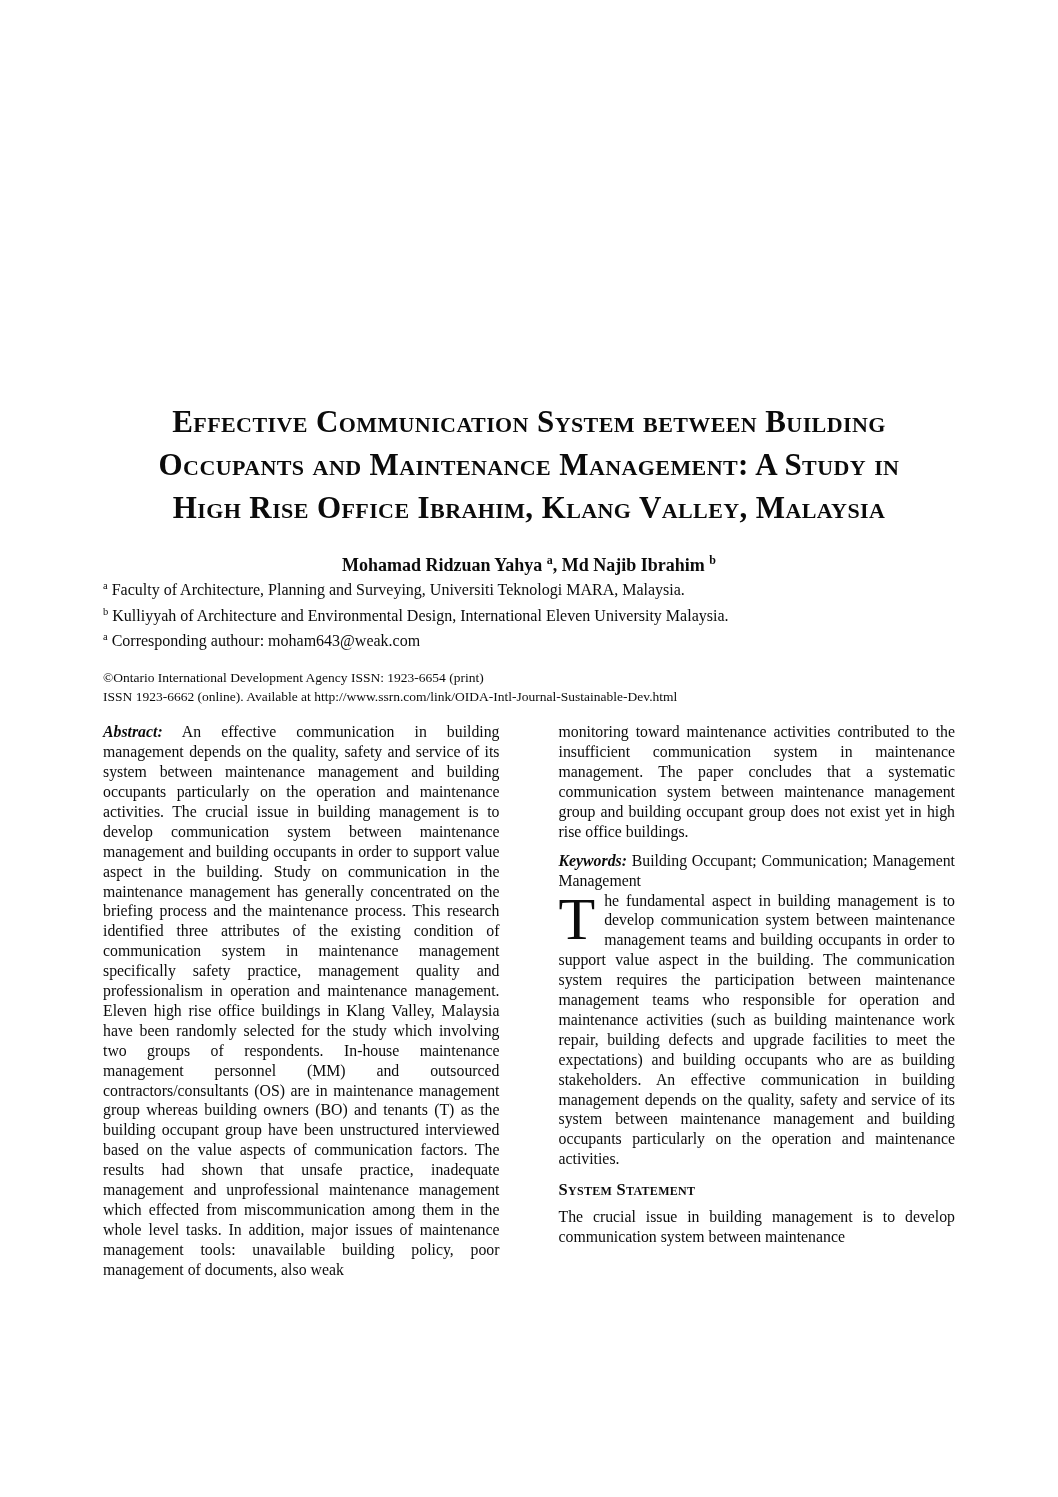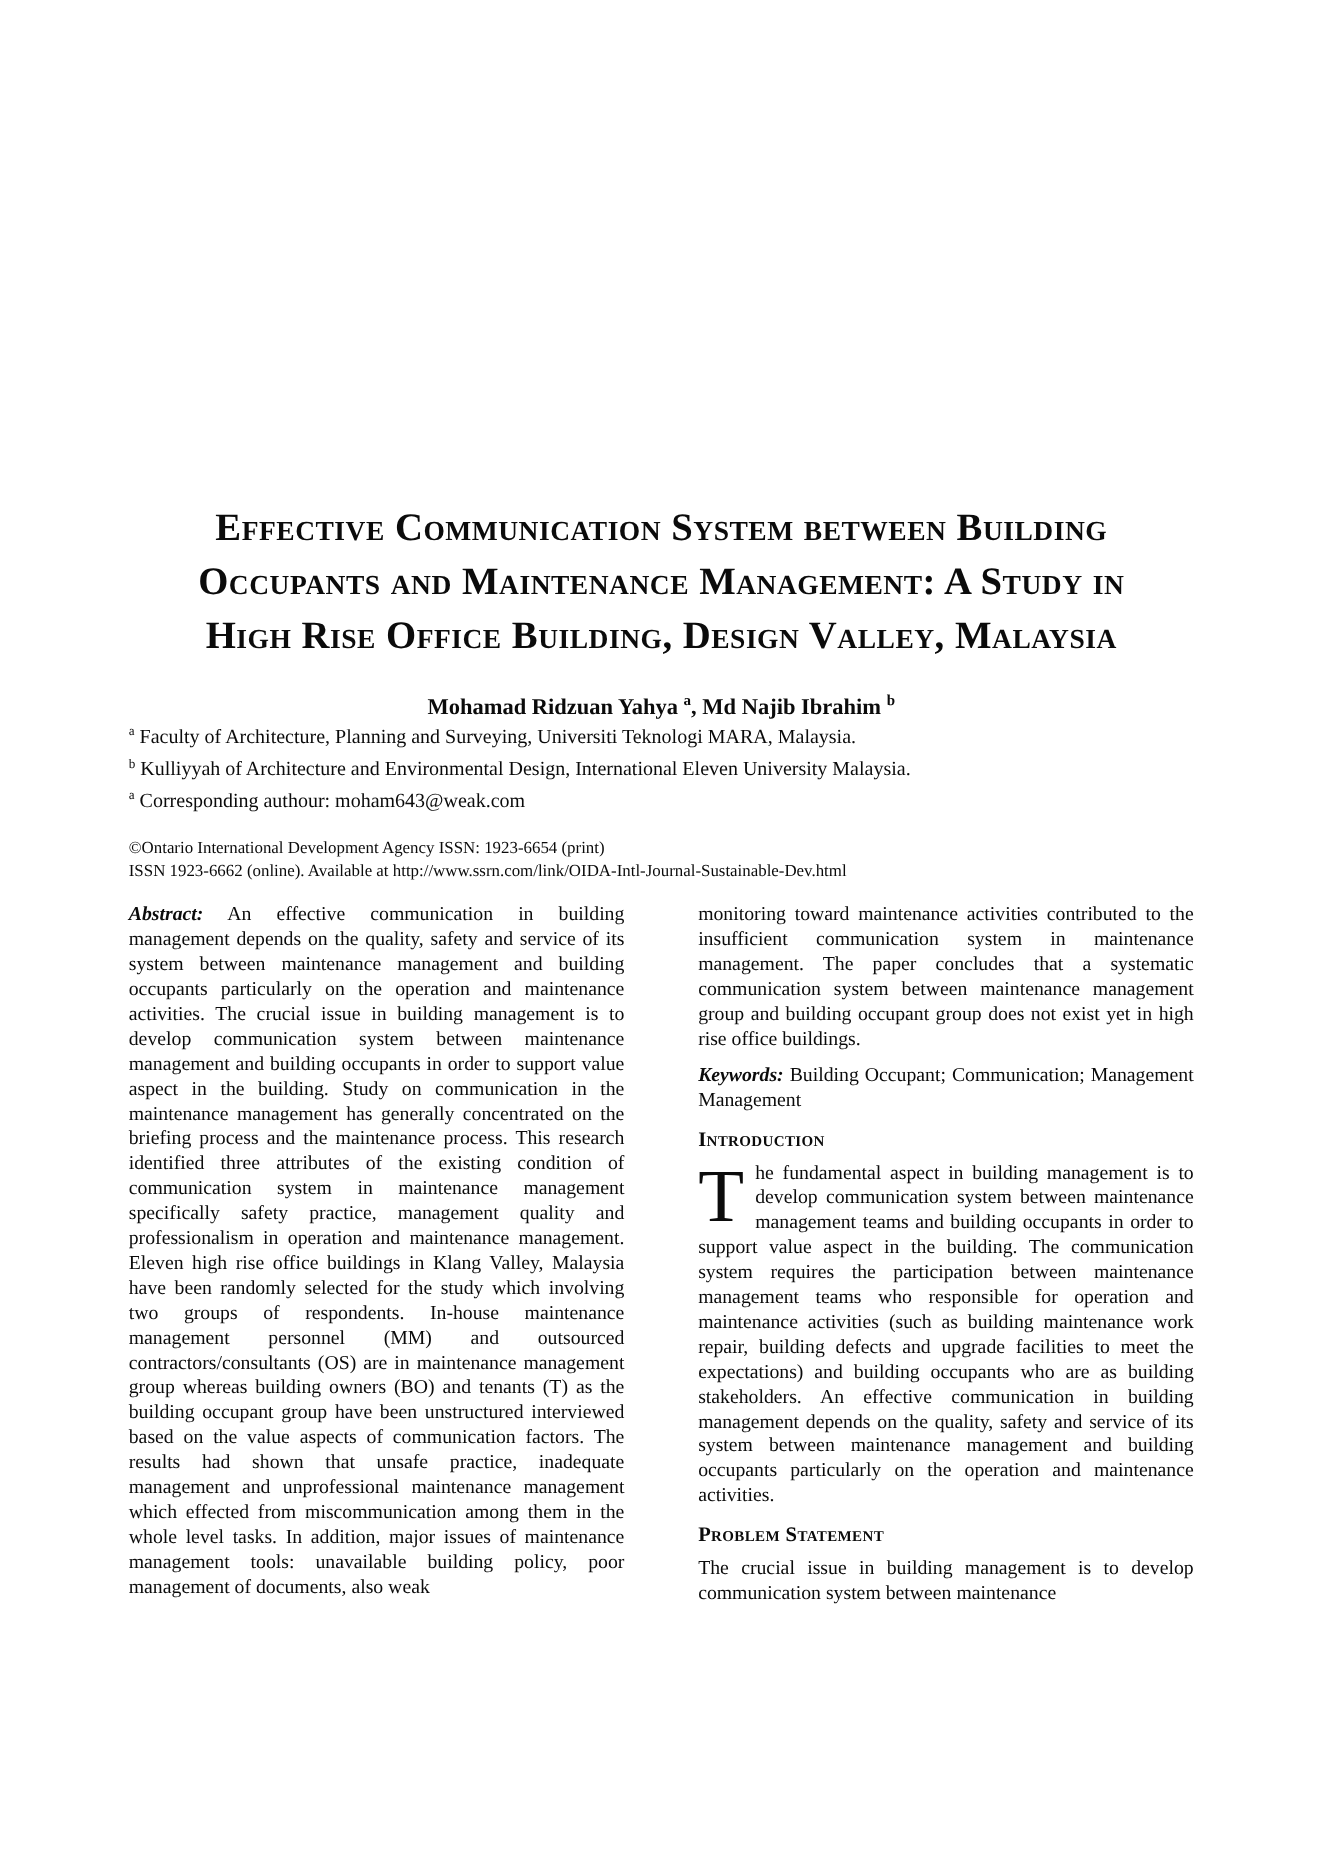--- a/index.html
+++ b/index.html
@@ -74,21 +74,21 @@
   }
 </style>
 </head>
 <body>
 
 <div class="page">
 
   <h1 class="title">
     <div>Effective Communication System between Building</div>
     <div>Occupants and Maintenance Management: A Study in</div>
-    <div>High Rise Office Building, Design Valley, Malaysia</div>
+    <div>High Rise Office Ibrahim, Klang Valley, Malaysia</div>
   </h1>
 
   <div class="authors"><span>Mohamad Ridzuan Yahya</span> <sup>a</sup><span>, </span><span>Md Najib Ibrahim</span> <sup>b</sup></div>
 
   <div class="affil"><sup>a</sup> <span>Faculty of Architecture, Planning and Surveying, Universiti Teknologi MARA, Malaysia.</span></div>
   <div class="affil"><sup>b</sup> <span>Kulliyyah of Architecture and Environmental Design, International Eleven University Malaysia.</span></div>
   <div class="affil"><sup>a</sup> <span>Corresponding authour: moham643@weak.com</span></div>
 
   <div class="publisher">
     <div>©Ontario International Development Agency ISSN: 1923-6654 (print)</div>
@@ -99,24 +99,23 @@
 
     <section class="col">
       <p><span class="label">Abstract:</span> <span>An effective communication in building management depends on the quality, safety and service of its system between maintenance management and building occupants particularly on the operation and maintenance activities. The crucial issue in building management is to develop communication system between maintenance management and building occupants in order to support value aspect in the building. Study on communication in the maintenance management has generally concentrated on the briefing process and the maintenance process. This research identified three attributes of the existing condition of communication system in maintenance management specifically safety practice, management quality and professionalism in operation and maintenance management. Eleven high rise office buildings in Klang Valley, Malaysia have been randomly selected for the study which involving two groups of respondents. In-house maintenance management personnel (MM) and outsourced contractors/consultants (OS) are in maintenance management group whereas building owners (BO) and tenants (T) as the building occupant group have been unstructured interviewed based on the value aspects of communication factors. The results had shown that unsafe practice, inadequate management and unprofessional maintenance management which effected from miscommunication among them in the whole level tasks. In addition, major issues of maintenance management tools: unavailable building policy, poor management of documents, also weak</span></p>
     </section>
 
     <section class="col">
       <p>monitoring toward maintenance activities contributed to the insufficient communication system in maintenance management. The paper concludes that a systematic communication system between maintenance management group and building occupant group does not exist yet in high rise office buildings.</p>
 
       <p class="para-gap"><span class="label">Keywords:</span> <span>Building Occupant; Communication; Management Management</span></p>
 
-      <h2 class="heading">Introduction</h2>
 
       <p><span class="dropcap">T</span><span>he fundamental aspect in building management is to develop communication system between maintenance management teams and building occupants in order to support value aspect in the building. The communication system requires the participation between maintenance management teams who responsible for operation and maintenance activities (such as building maintenance work repair, building defects and upgrade facilities to meet the expectations) and building occupants who are as building stakeholders. An effective communication in building management depends on the quality, safety and service of its system between maintenance management and building occupants particularly on the operation and maintenance activities.</span></p>
 
-      <h2 class="heading">Problem Statement</h2>
+      <h2 class="heading">System Statement</h2>
 
       <p>The crucial issue in building management is to develop communication system between maintenance</p>
     </section>
 
   </main>
 
 </div>
 
 </body></html>

